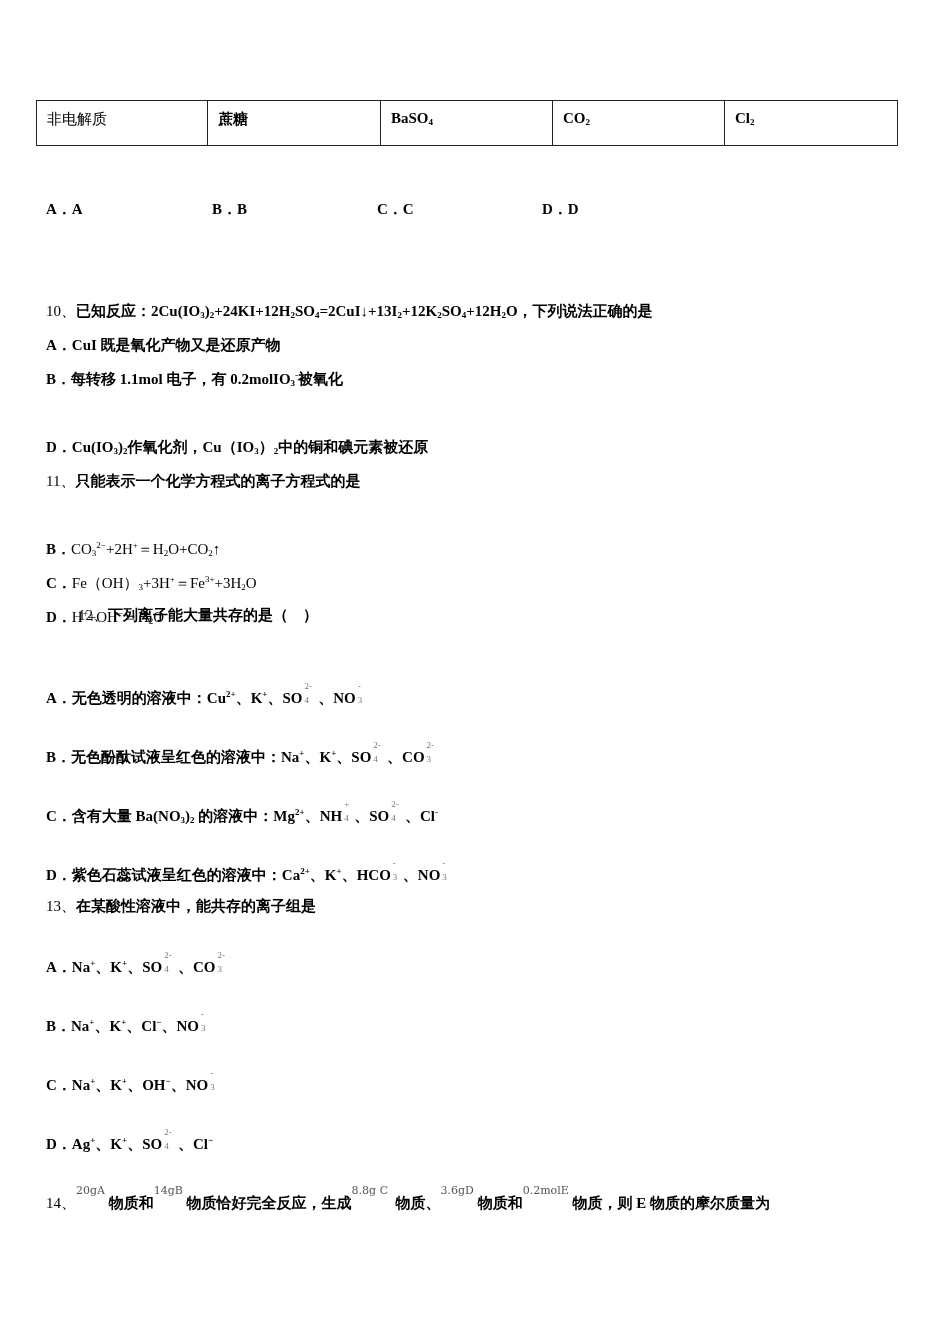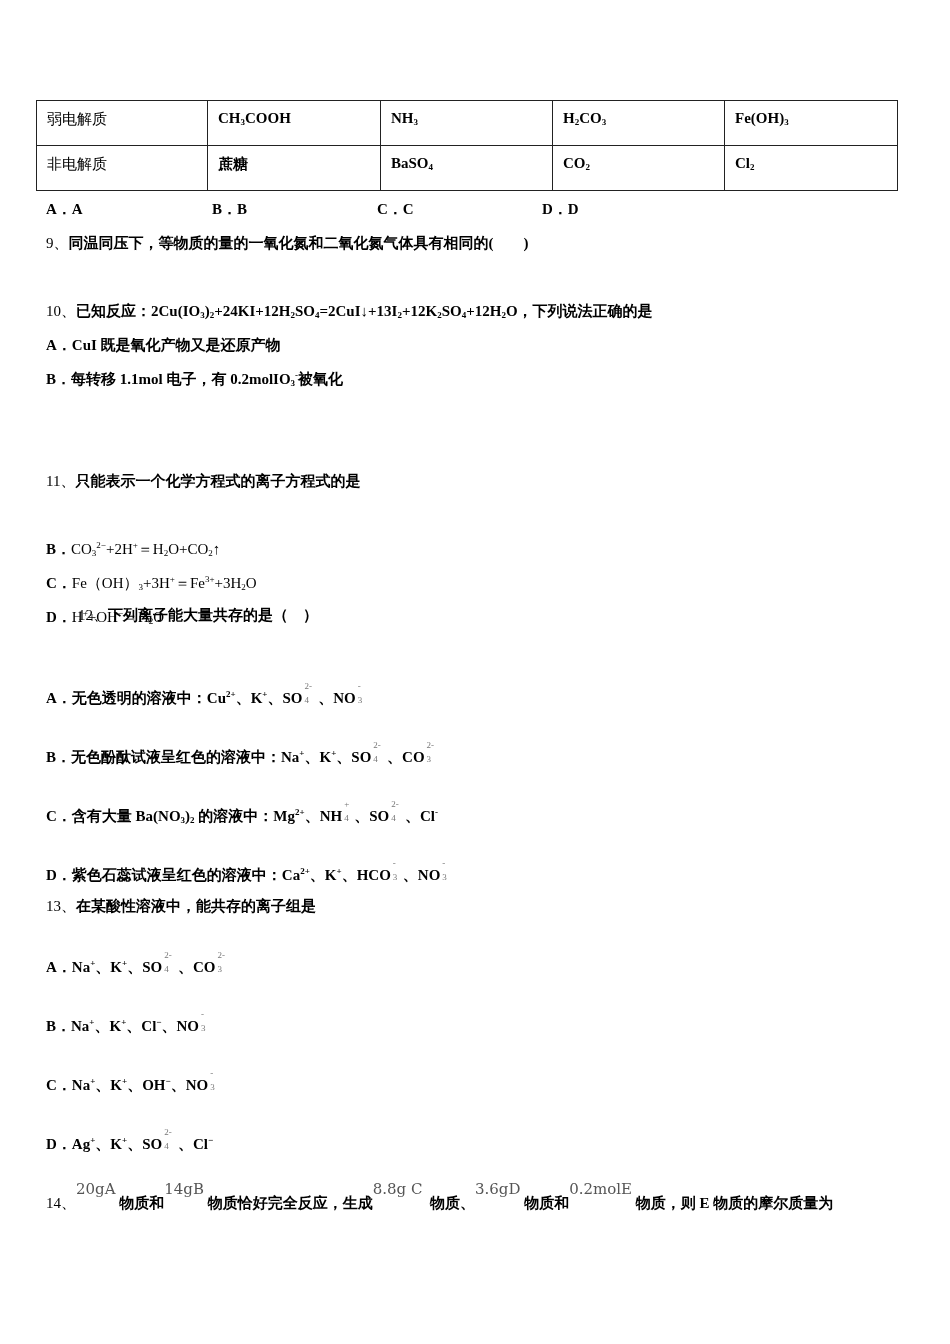--- a/index.html
+++ b/index.html
@@ -25,72 +25,65 @@
   .b { font-weight: bold; }
   sub { font-size: 9px; vertical-align: -2px; line-height: 0; }
   sup { font-size: 9px; vertical-align: 6px; line-height: 0; }
   .ion {
     position: relative; display: inline-block; width: 12px; height: 20px;
     font-weight: normal; color: #777; font-size: 9px; vertical-align: top;
   }
   .ion .c { position: absolute; left: 2px; top: -12px; }
   .ion .s { position: absolute; left: 2px; top: 2px; }
   .qn { font-weight: normal; }
-  .mathfrag { font-family: "DejaVu Serif", serif; font-weight: normal; color: #555; font-size: 15px; position: relative; top: -14px; }
+  .mathfrag { font-family: "DejaVu Serif", serif; font-weight: normal; color: #555; font-size: 11px; position: relative; top: -14px; }
 </style>
 </head>
 <body>
 
 <div class="page">
 
   <table class="ex">
     <colgroup>
       <col style="width:171px">
         <col style="width:173px">
         <col style="width:172px">
         <col style="width:172px">
         <col style="width:173px">
     </colgroup>
     <tbody>
-        <tr>
-      <td class="lbl">弱电解质</td>
-      <td class="chem">CH<sub>3</sub>COOH</td>
-      <td class="chem">NH<sub>3</sub></td>
-      <td class="chem">H<sub>2</sub>CO<sub>3</sub></td>
-      <td class="chem">Fe(OH)<sub>3</sub></td>
-    </tr>
     <tr>
       <td class="lbl">非电解质</td>
       <td class="chem">蔗糖</td>
       <td class="chem">BaSO<sub>4</sub></td>
       <td class="chem">CO<sub>2</sub></td>
       <td class="chem">Cl<sub>2</sub></td>
     </tr>
   </tbody>
     </table>
 
   <div class="line b" style="top:199px;">
     <span style="position:absolute;left:0;">A．A</span>
     <span style="position:absolute;left:166px;">B．B</span>
     <span style="position:absolute;left:331px;">C．C</span>
     <span style="position:absolute;left:496px;">D．D</span>
   </div>
 
-  <div class="line b" style="top:233px;">
-    <span class="qn">9、</span><span>同温同压下，等物质的量的一氧化氮和二氧化氮气体具有相同的(　　)</span>
-  </div>
 
   <div class="line b" style="top:301px;">
     <span class="qn">10、</span><span>已知反应：</span><span>2Cu(IO<sub>3</sub>)<sub>2</sub>+24KI+12H<sub>2</sub>SO<sub>4</sub>=2CuI↓+13I<sub>2</sub>+12K<sub>2</sub>SO<sub>4</sub>+12H<sub>2</sub>O</span><span>，下列说法正确的是</span>
   </div>
   <div class="line b" style="top:335px;">
     <span>A．</span><span>CuI 既是氧化产物又是还原产物</span>
   </div>
   <div class="line b" style="top:369px;">
     <span>B．</span><span>每转移 1.1mol 电子，有 0.2molIO</span><sub>3</sub><sup>-</sup><span>被氧化</span>
+  </div>
+  <div class="line b" style="top:437px;">
+    <span>D．</span><span>Cu(IO</span><sub>3</sub><span>)</span><sub>2</sub><span>作氧化剂，Cu（IO</span><sub>3</sub><span>）</span><sub>2</sub><span>中的铜和碘元素被还原</span>
   </div>
 
   <div class="line b" style="top:471px;">
     <span class="qn">11、</span><span>只能表示一个化学方程式的离子方程式的是</span>
   </div>
   <div class="line" style="top:539px;text-align:right;">
     <span class="b">B．</span><span>CO<sub>3</sub><sup>2−</sup>+2H<sup>+</sup>＝H<sub>2</sub>O+CO<sub>2</sub>↑</span>
   </div>
   <div class="line" style="top:573px;">
     <span class="b">C．</span><span>Fe（OH）<sub>3</sub>+3H<sup>+</sup>＝Fe<sup>3+</sup>+3H<sub>2</sub>O</span>

